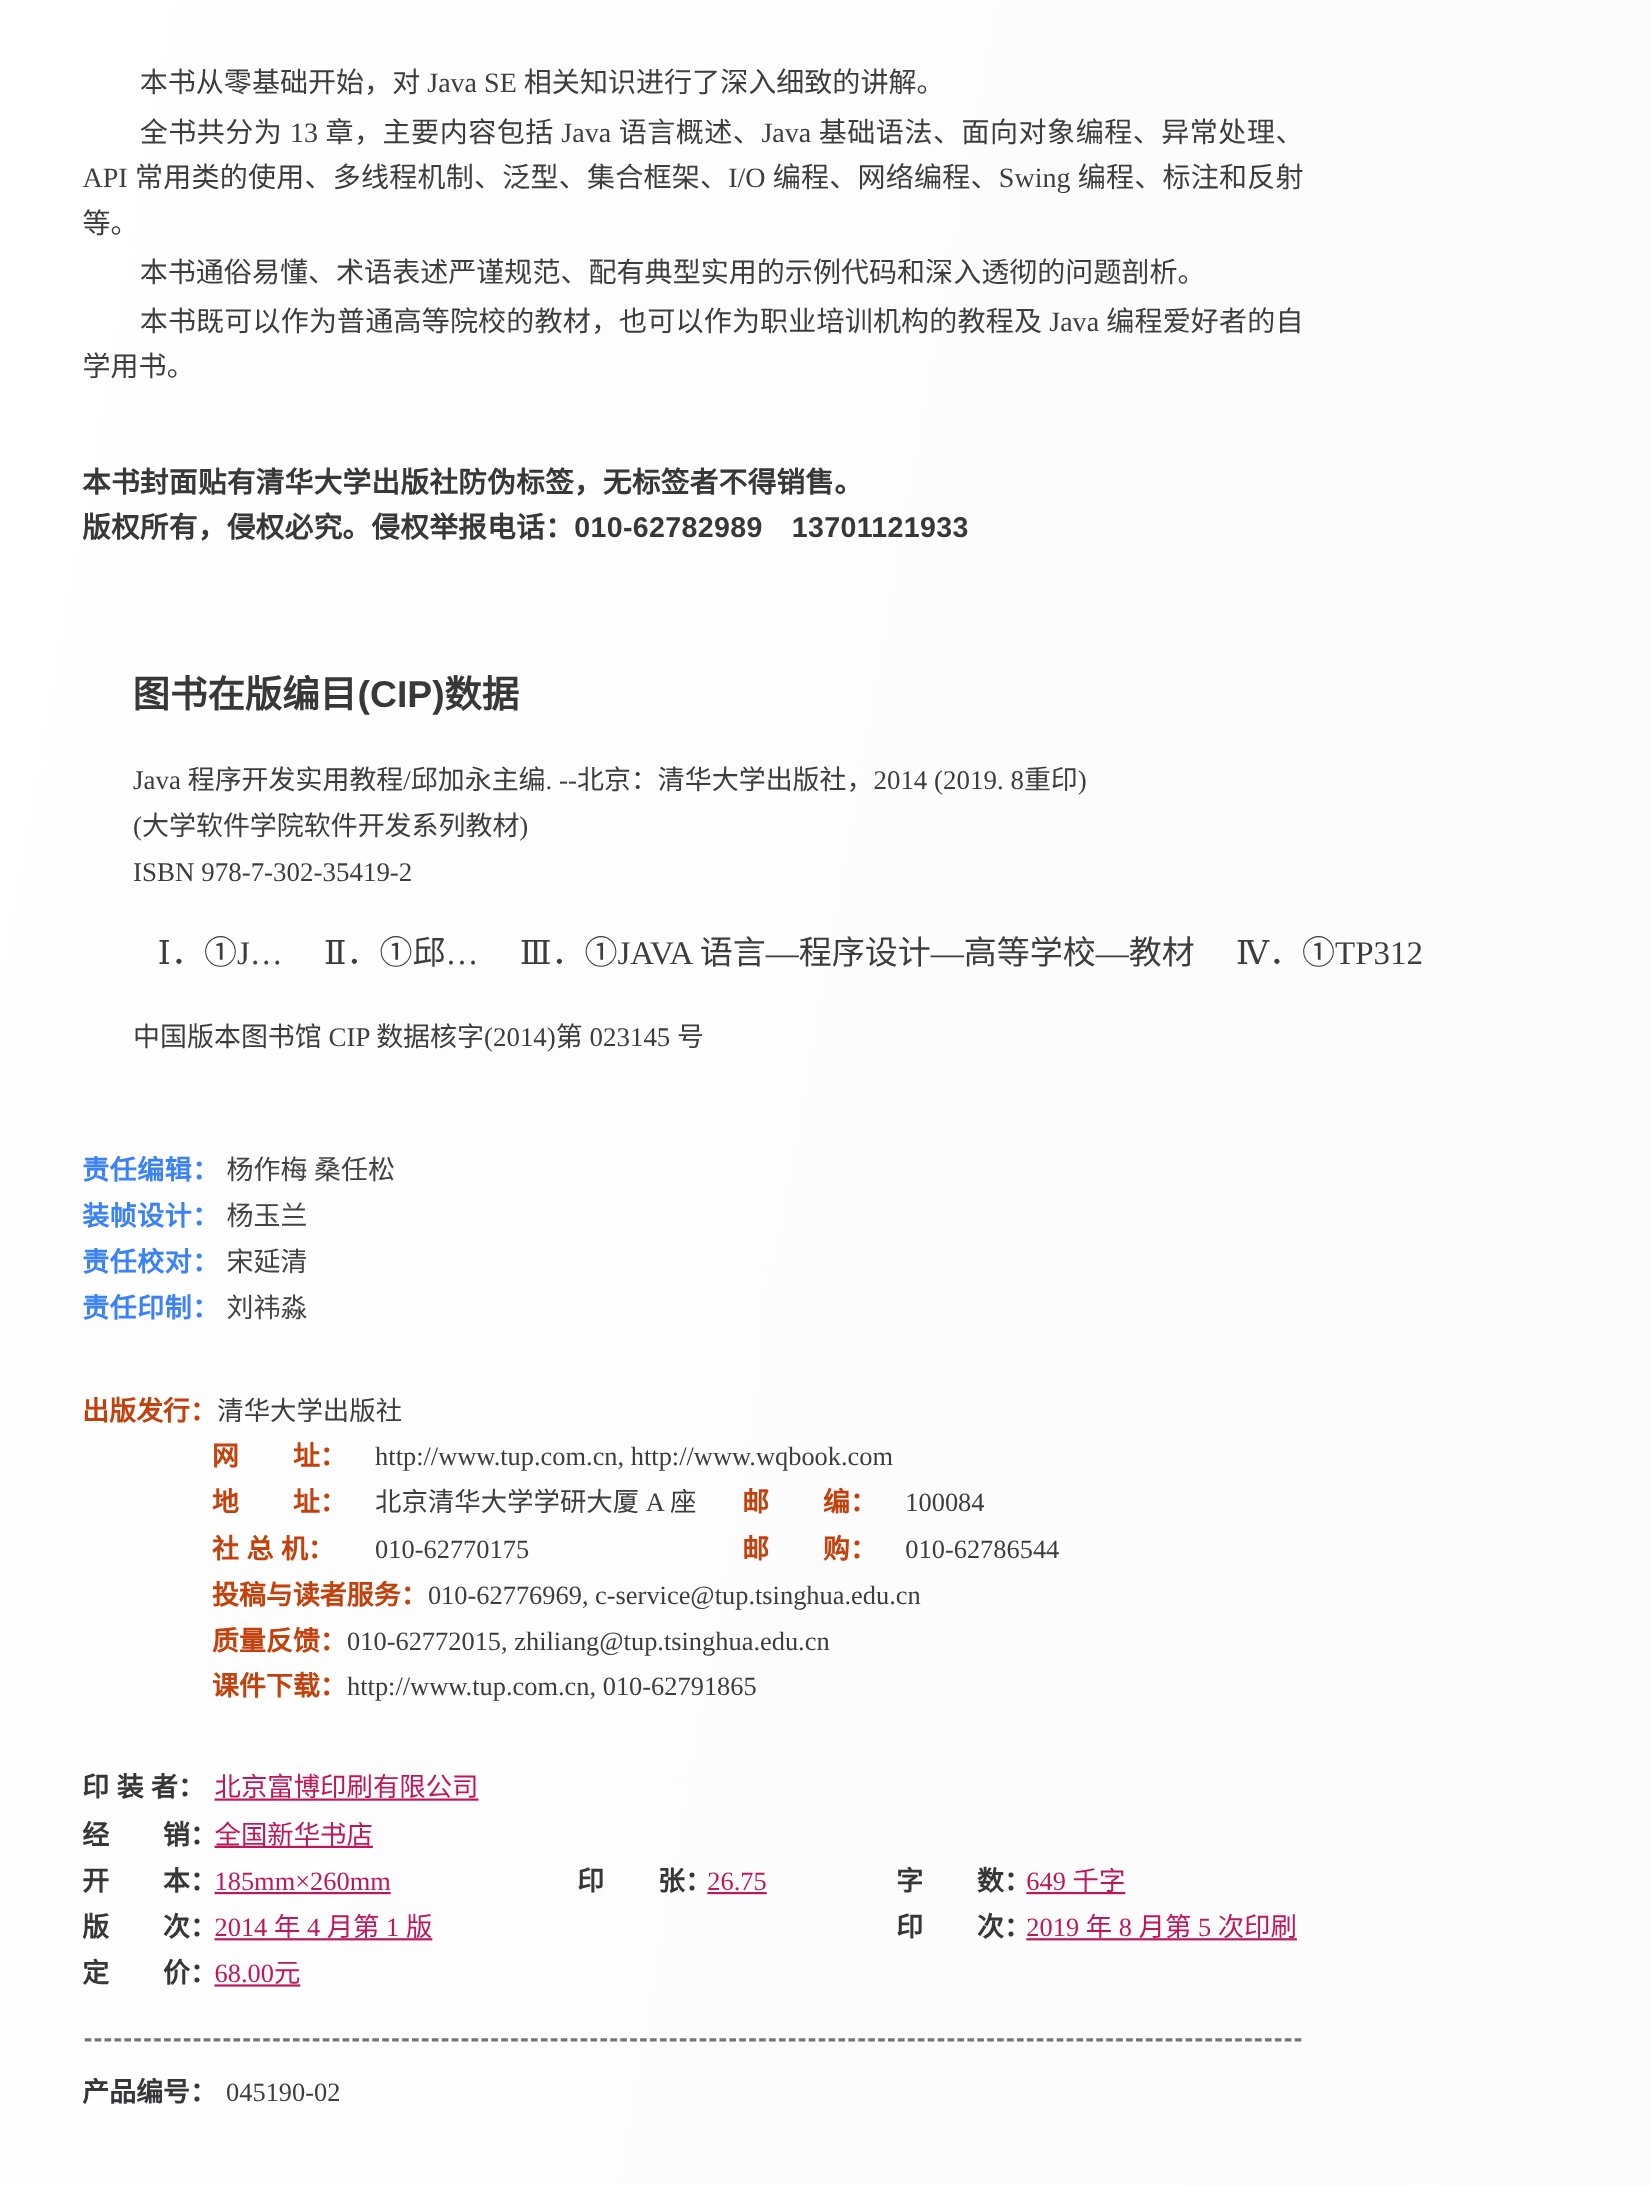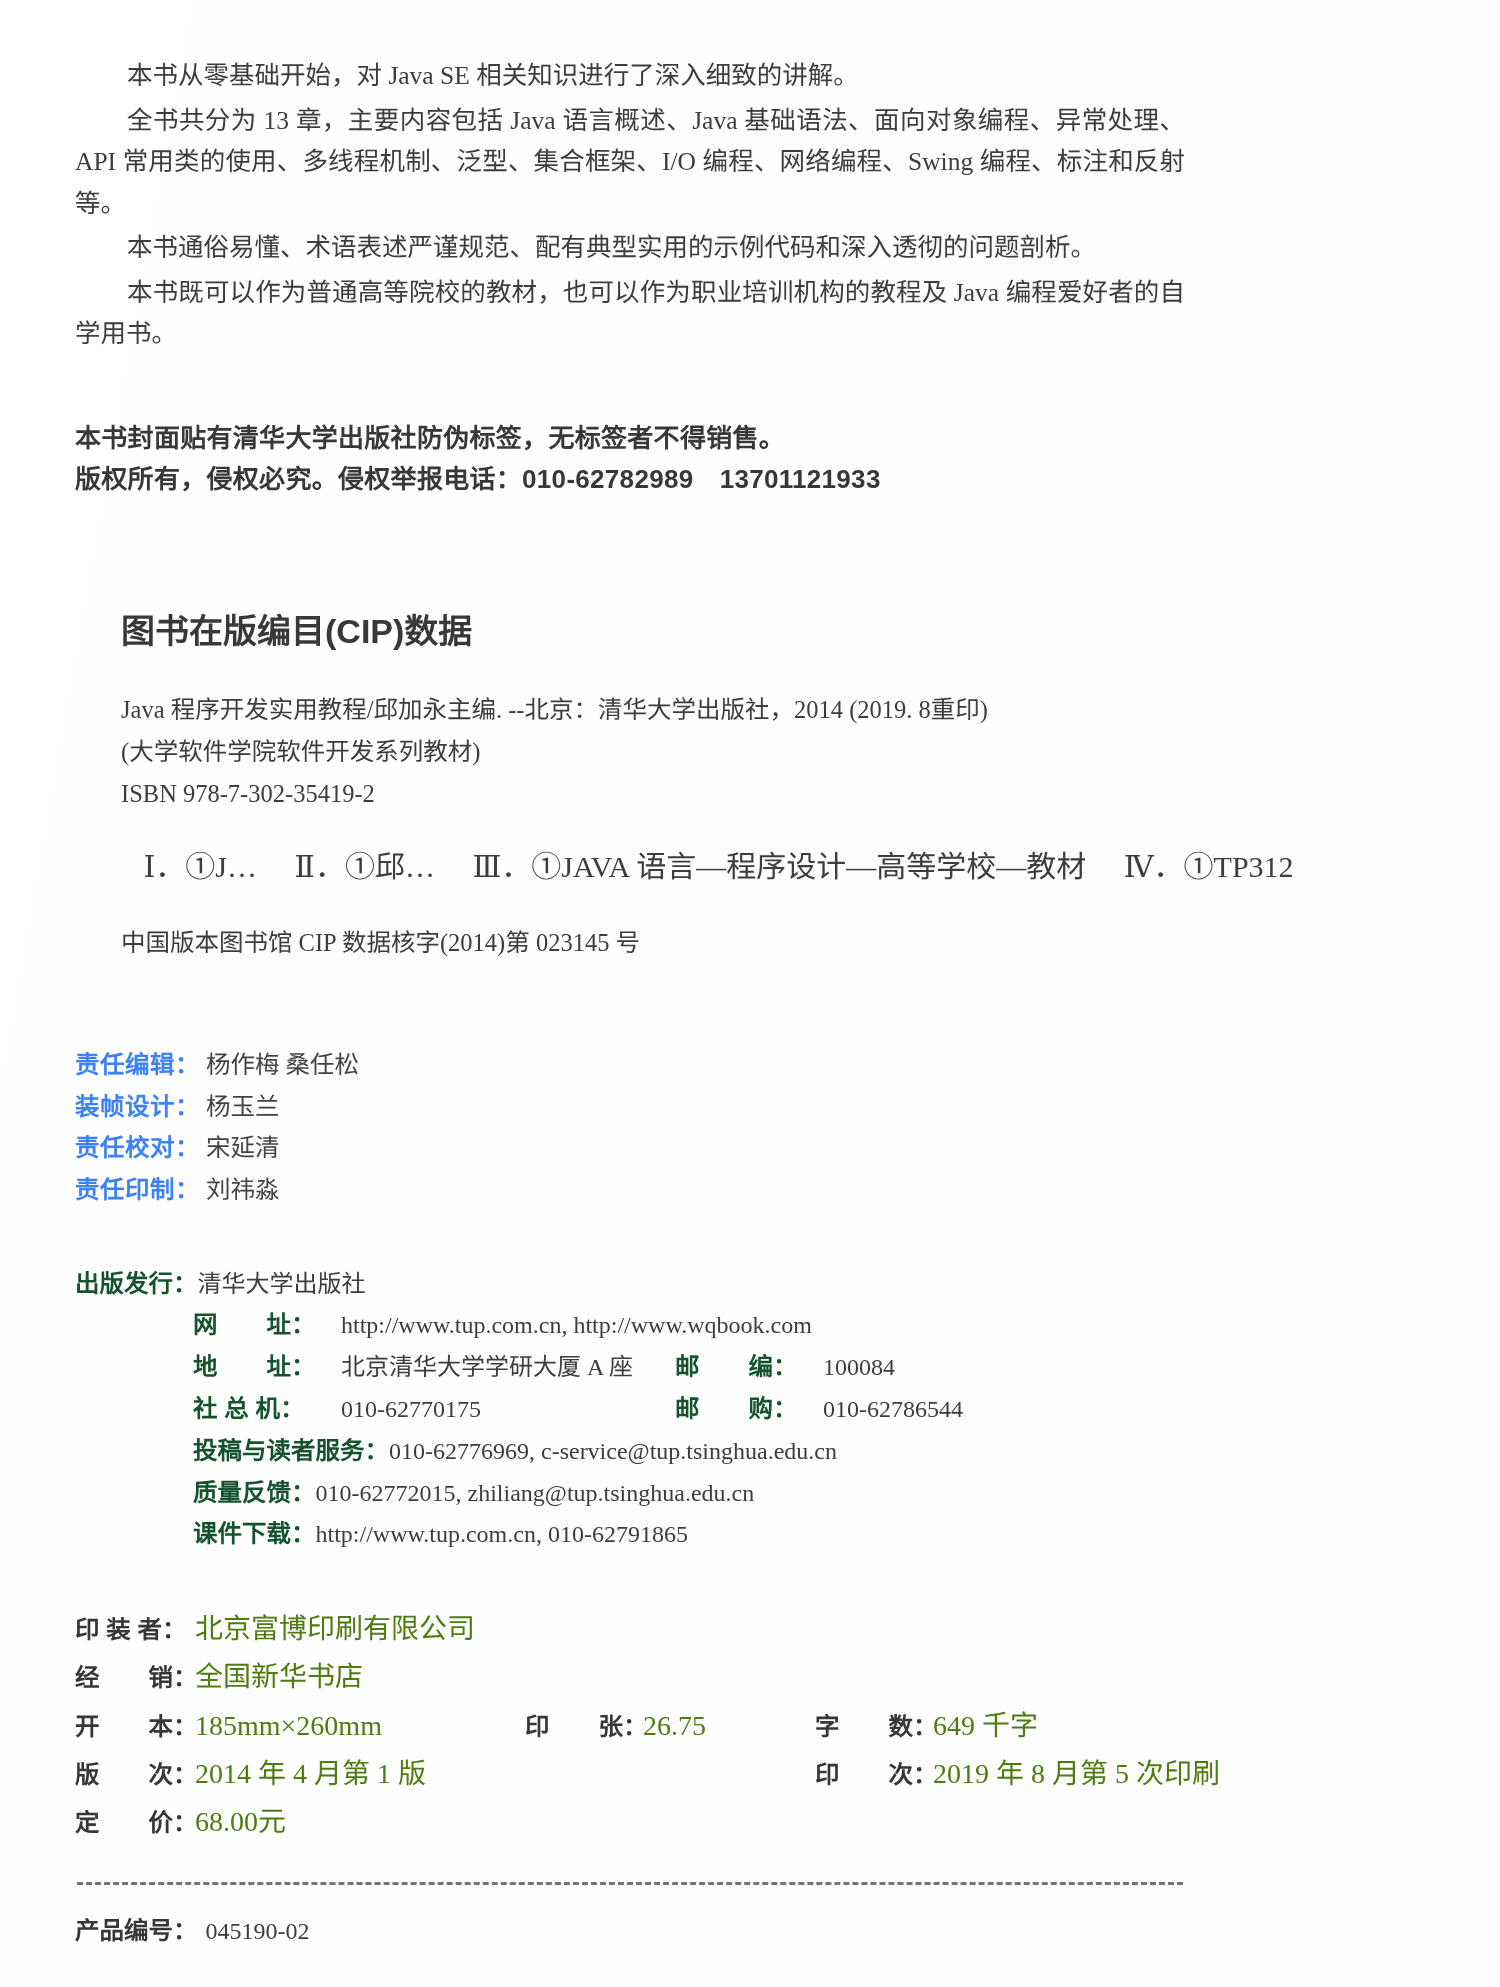--- a/index.html
+++ b/index.html
@@ -132,21 +132,21 @@
     line-height: 1.70;
   }
   .pub-row {
     white-space: nowrap;
     position: relative;
   }
   .pub-label {
     font-family: "Liberation Sans", "DejaVu Sans", sans-serif;
     font-weight: bold;
     font-size: 24.5px;
-    color: #14532d;
+    color: #c2410c;
   }
   .pub-value {
     font-family: "Liberation Serif", "DejaVu Serif", serif;
     font-size: 24px;
     color: #3d3d3f;
   }
   .pub-indent { padding-left: 118px; }
   .pub-label-box {
     display: inline-block;
     width: 148px;
@@ -172,22 +172,23 @@
   .spec-label {
     font-family: "Liberation Sans", "DejaVu Sans", sans-serif;
     font-weight: bold;
     font-size: 24.5px;
     color: #37373a;
     display: inline-block;
     width: 120px;
   }
   .spec-value {
     font-family: "Liberation Serif", "DejaVu Serif", serif;
-    font-size: 28px;
-    color: #4d7c0f;
+    font-size: 24px;
+    color: #be185d;
+    text-decoration: underline;
   }
   .spec-col2 {
     position: absolute;
     left: 450px;
     top: 0;
     white-space: nowrap;
   }
   .spec-col3 {
     position: absolute;
     left: 740px;

